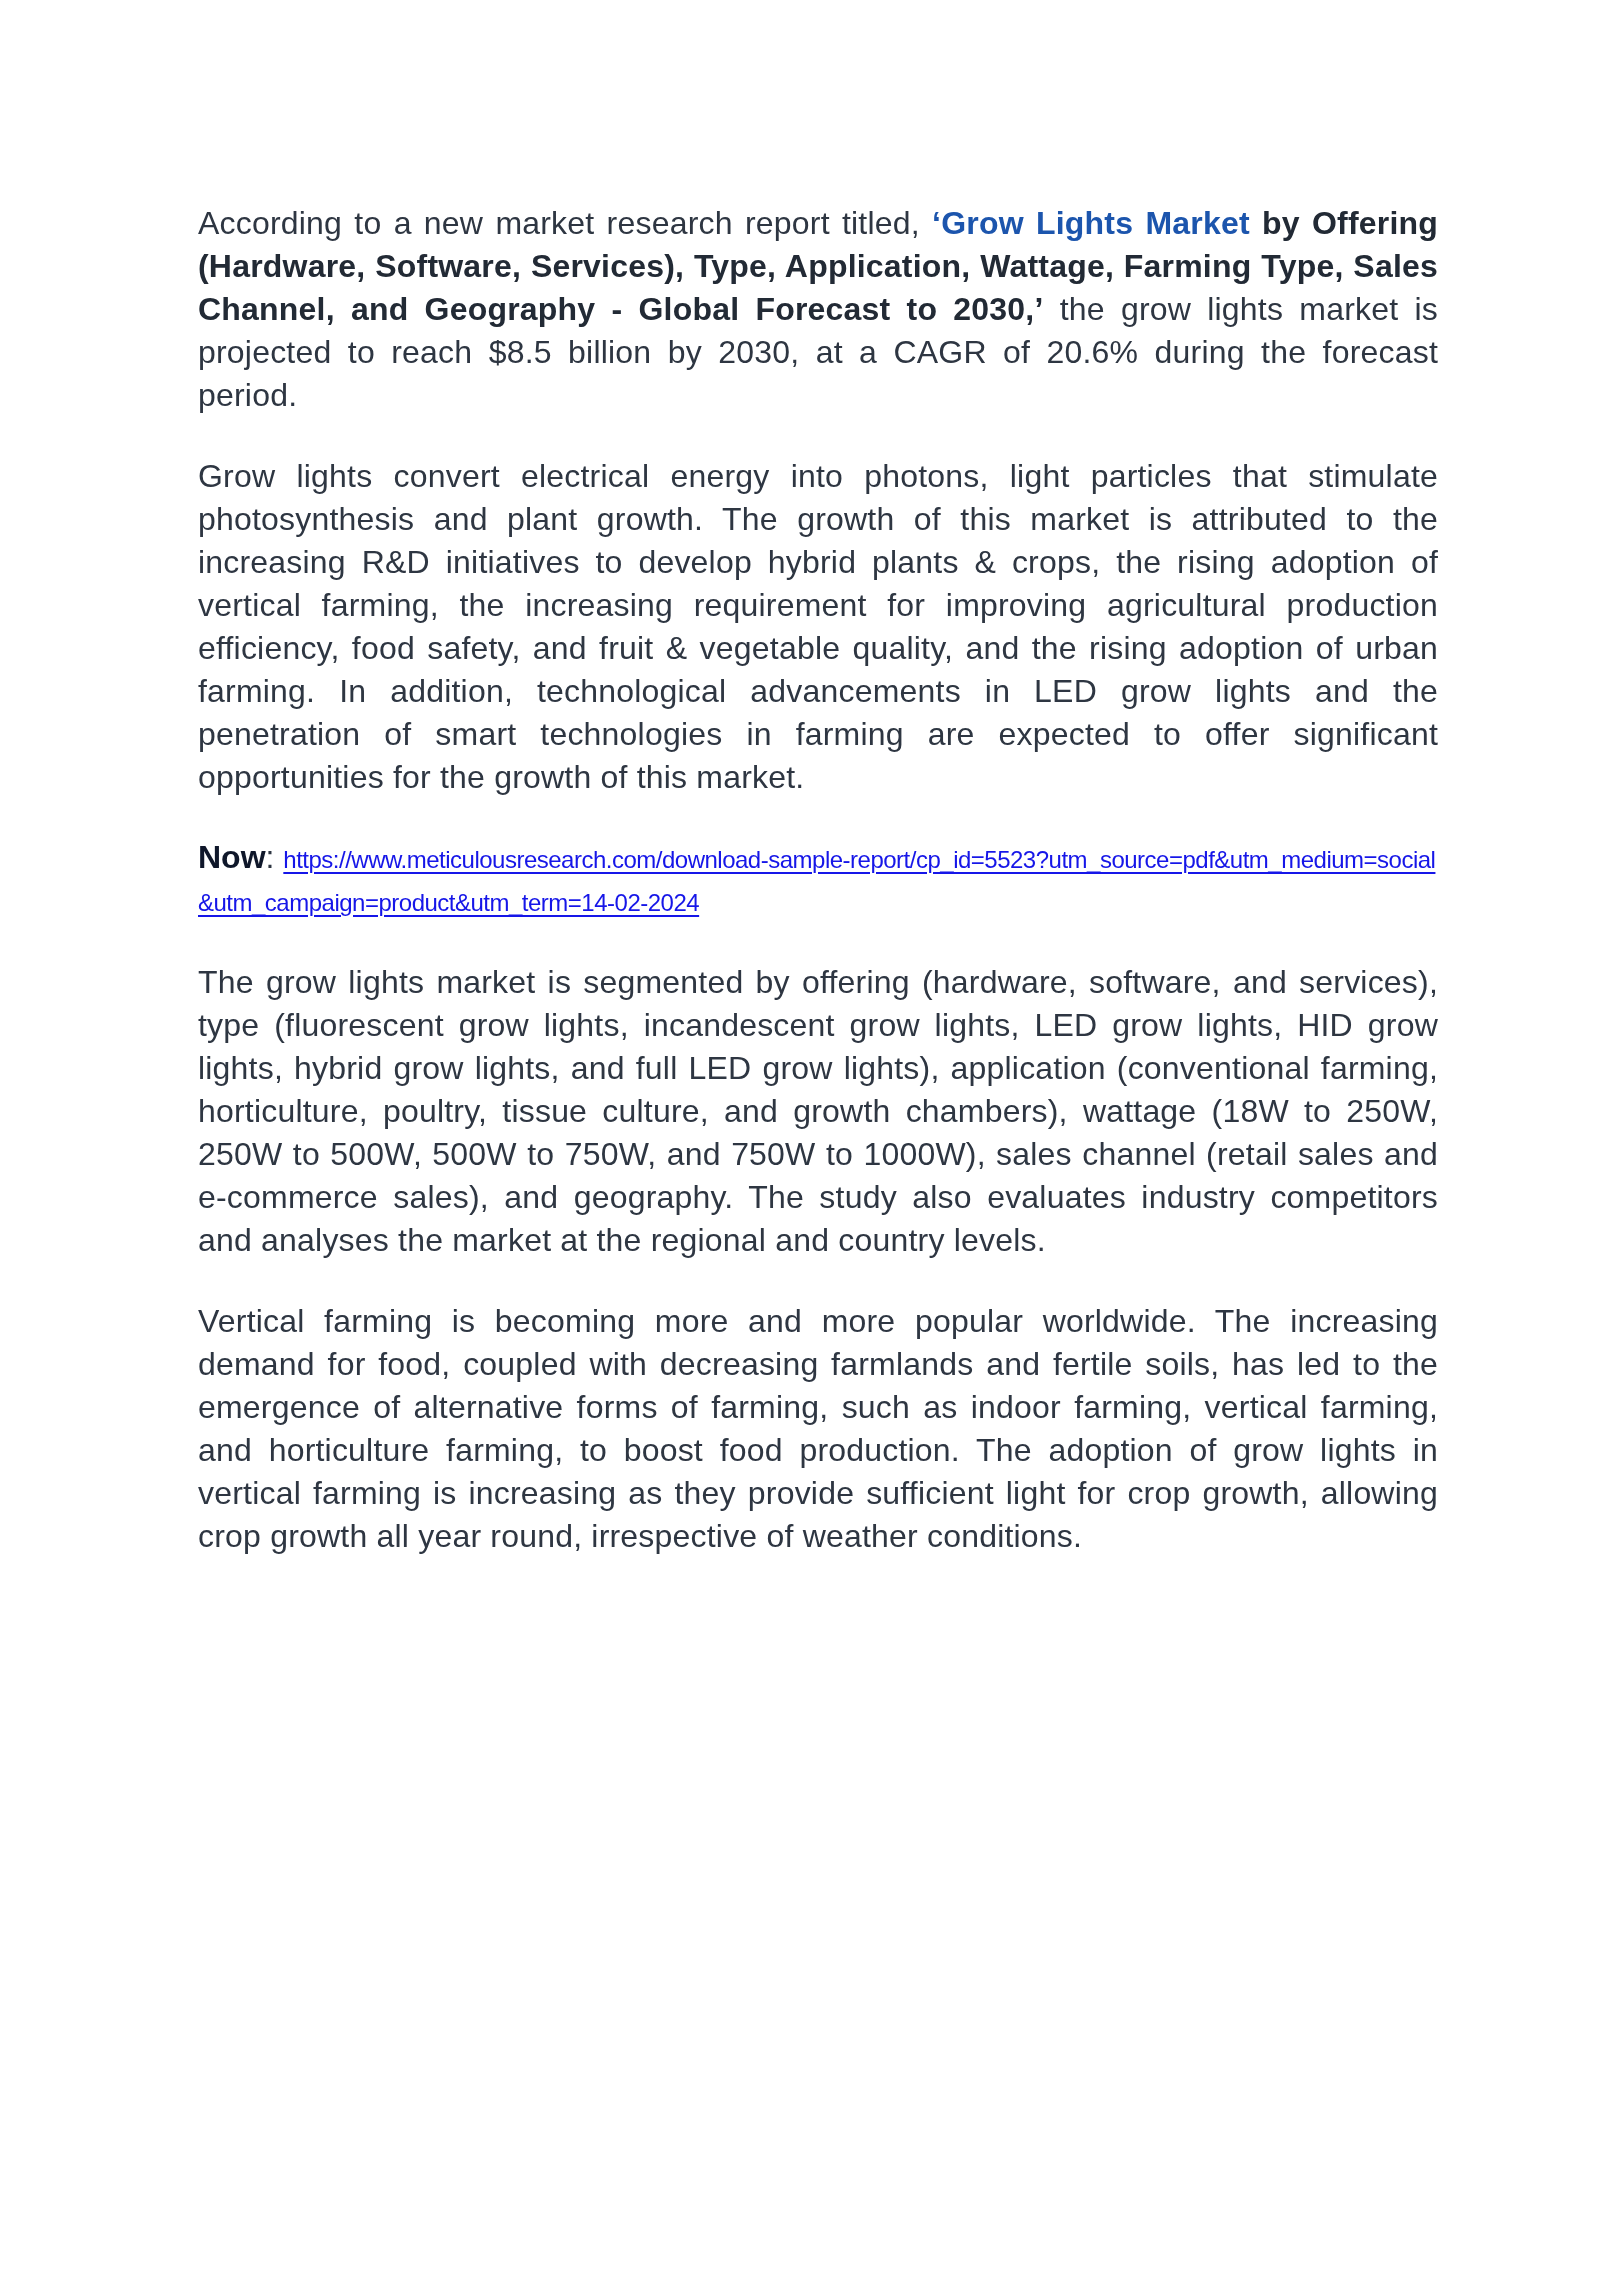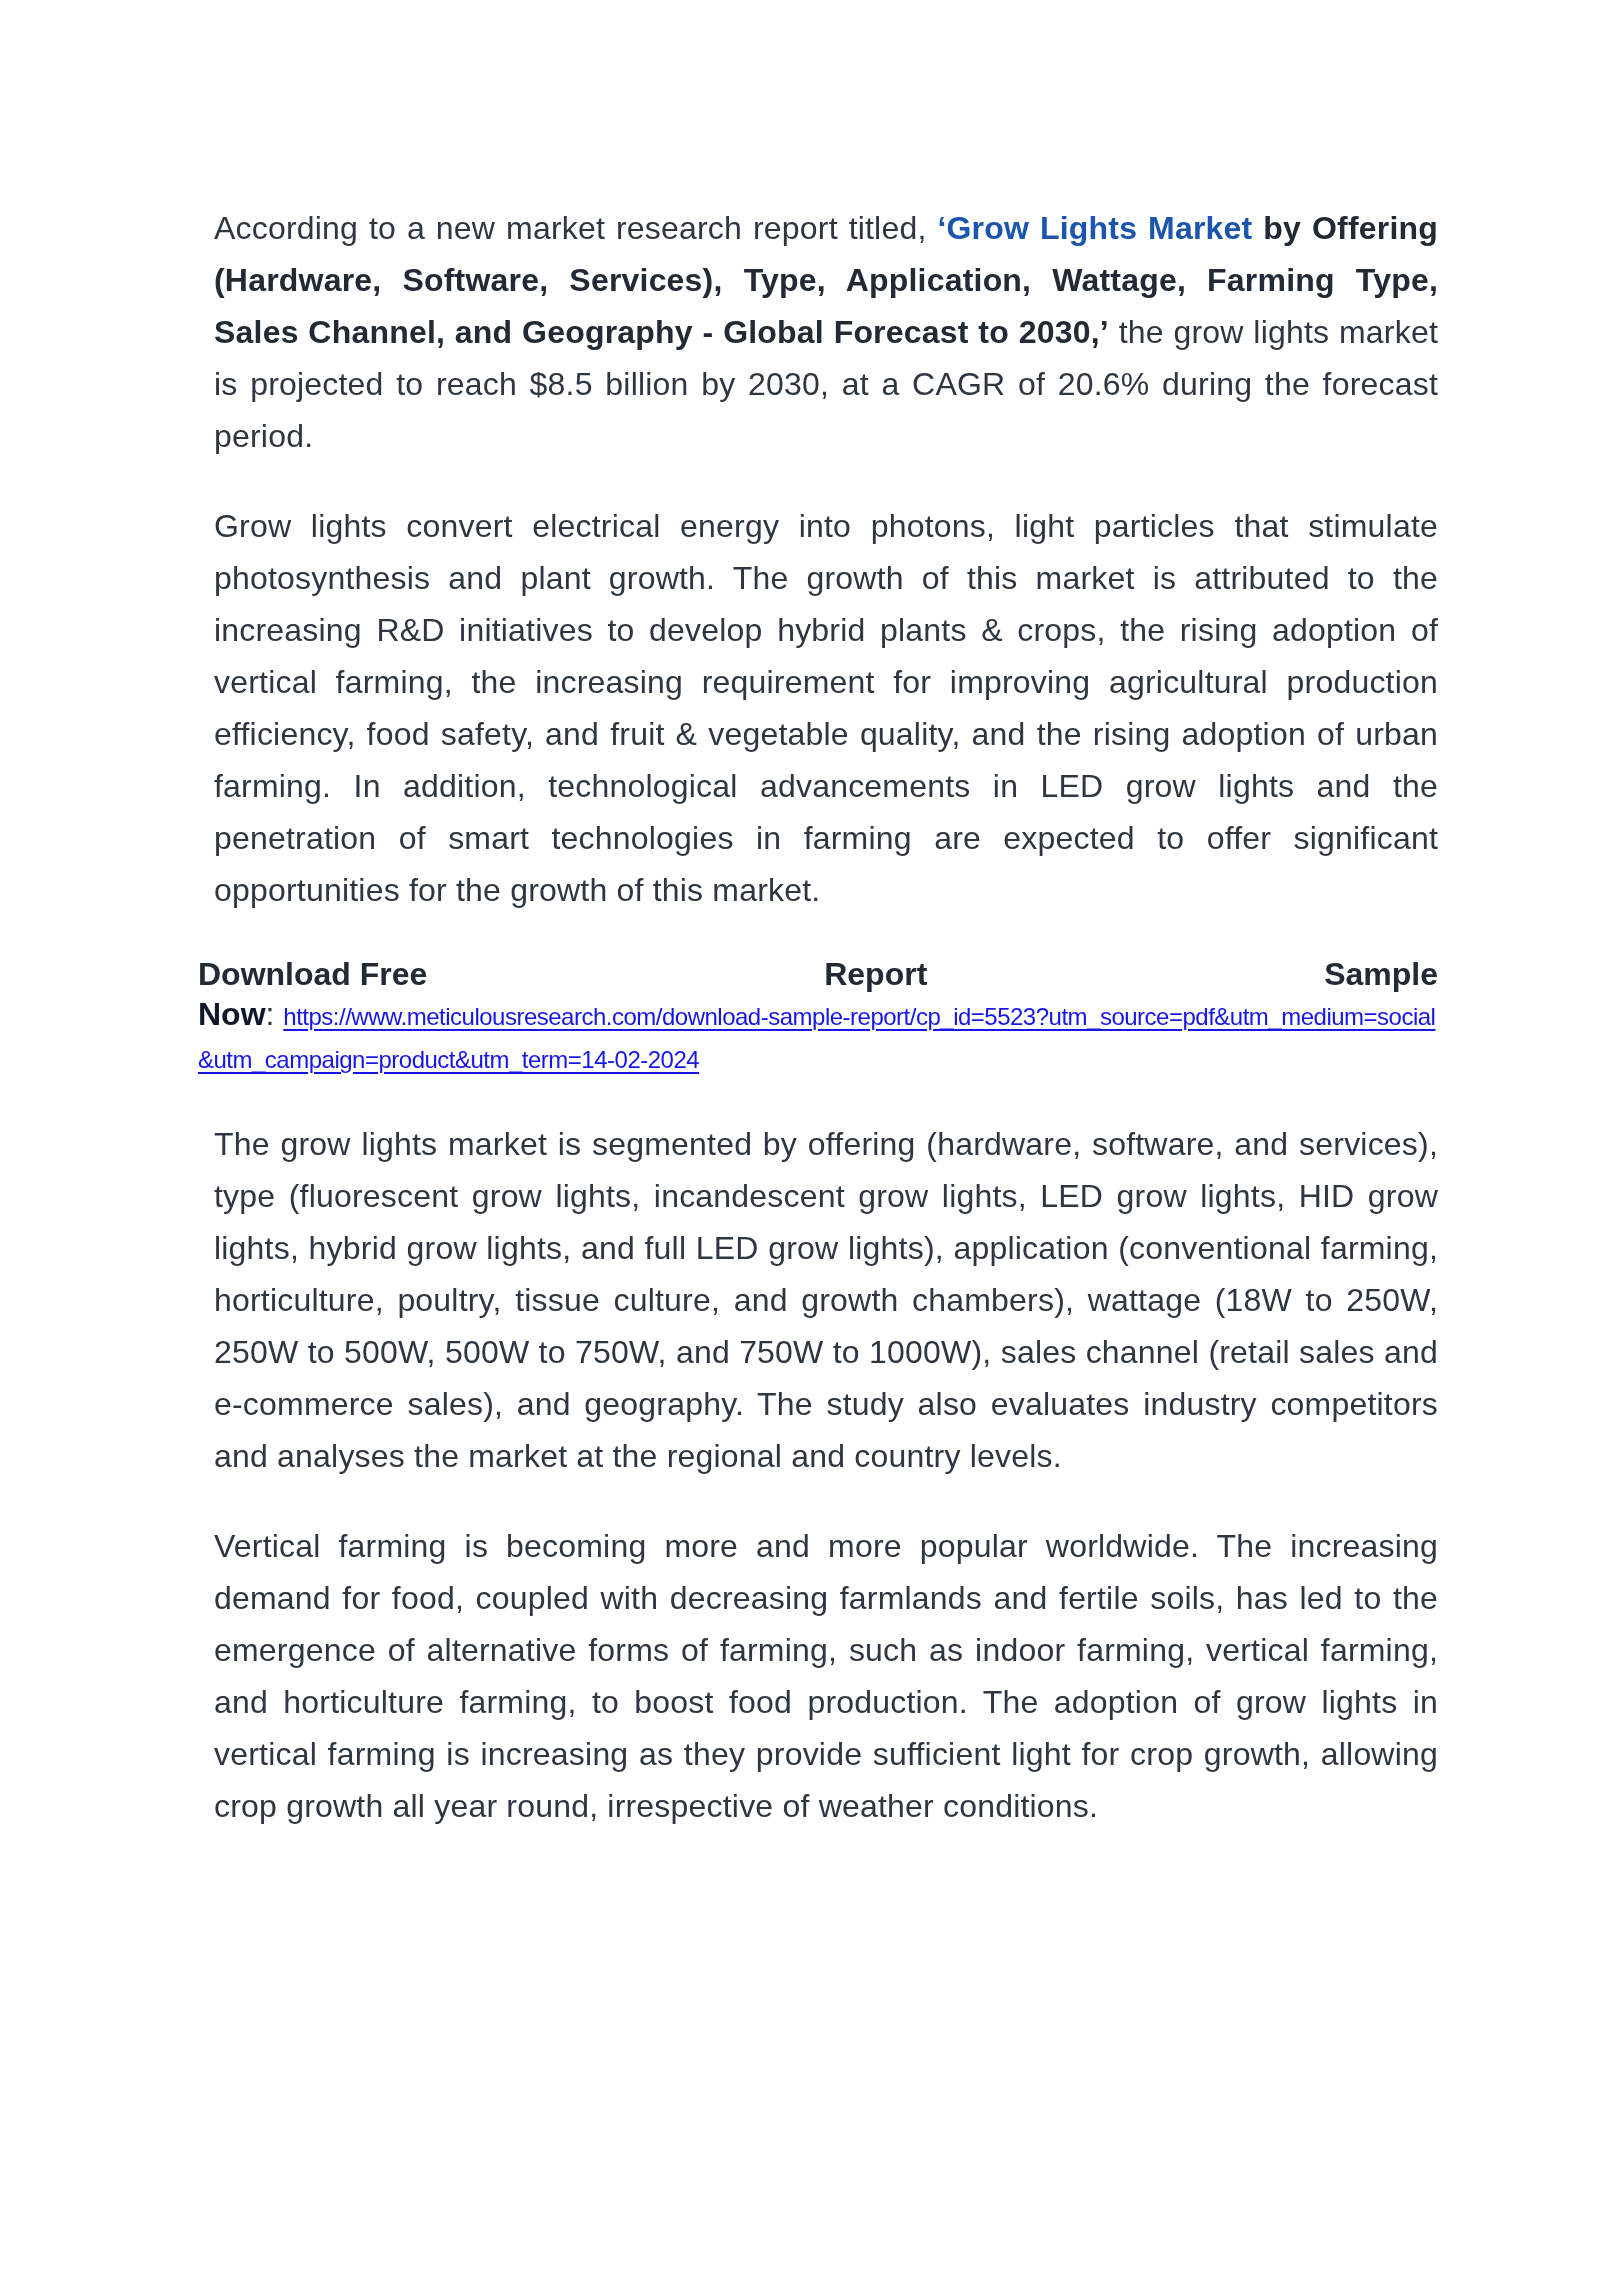--- a/index.html
+++ b/index.html
@@ -24,24 +24,24 @@
       font-weight: bold;
       font-size: 36px;
       line-height: 57px;
       color: #111111;
       letter-spacing: -1.5px;
       margin: 0 0 19px 0;
     }
     .para {
       font-family: "Liberation Sans", sans-serif;
       font-size: 32px;
-      line-height: 52px;
+      line-height: 43px;
       color: #2e3642;
       text-align: justify;
-      margin: 0 0 38px 16px;
+      margin: 0 0 38px 0;
       letter-spacing: 0.2px;
     }
     .para b {
       font-weight: bold;
       color: #222a35;
     }
     .accent {
       color: #1c55ad;
       font-weight: bold;
     }
@@ -80,25 +80,20 @@
 <div class="page">
 
 
   <p class="para">
     <span>According to a new market research report titled, </span><span class="accent">‘Grow Lights Market</span><b> by Offering (Hardware, Software, Services), Type, Application, Wattage, Farming Type, Sales Channel, and Geography - Global Forecast to 2030,’</b><span> the grow lights market is projected to reach $8.5 billion by 2030, at a CAGR of 20.6% during the forecast period.</span>
   </p>
 
   <p class="para">Grow lights convert electrical energy into photons, light particles that stimulate photosynthesis and plant growth. The growth of this market is attributed to the increasing R&amp;D initiatives to develop hybrid plants &amp; crops, the rising adoption of vertical farming, the increasing requirement for improving agricultural production efficiency, food safety, and fruit &amp; vegetable quality, and the rising adoption of urban farming. In addition, technological advancements in LED grow lights and the penetration of smart technologies in farming are expected to offer significant opportunities for the growth of this market.</p>
 
   <div class="cta">
-    <div class="cta-head">
-      <span>Download Free</span>
-      <span>Report</span>
-      <span>Sample</span>
-    </div>
     <div>
       <span class="cta-label">Now</span><span>: </span><a class="link">https://www.meticulousresearch.com/download-sample-report/cp_id=5523?utm_source=pdf&amp;utm_medium=social&amp;utm_campaign=product&amp;utm_term=14-02-2024</a>
     </div>
   </div>
 
   <p class="para">The grow lights market is segmented by offering (hardware, software, and services), type (fluorescent grow lights, incandescent grow lights, LED grow lights, HID grow lights, hybrid grow lights, and full LED grow lights), application (conventional farming, horticulture, poultry, tissue culture, and growth chambers), wattage (18W to 250W, 250W to 500W, 500W to 750W, and 750W to 1000W), sales channel (retail sales and e-commerce sales), and geography. The study also evaluates industry competitors and analyses the market at the regional and country levels.</p>
 
   <p class="para">Vertical farming is becoming more and more popular worldwide. The increasing demand for food, coupled with decreasing farmlands and fertile soils, has led to the emergence of alternative forms of farming, such as indoor farming, vertical farming, and horticulture farming, to boost food production. The adoption of grow lights in vertical farming is increasing as they provide sufficient light for crop growth, allowing crop growth all year round, irrespective of weather conditions.</p>
 
   <div class="cta">

